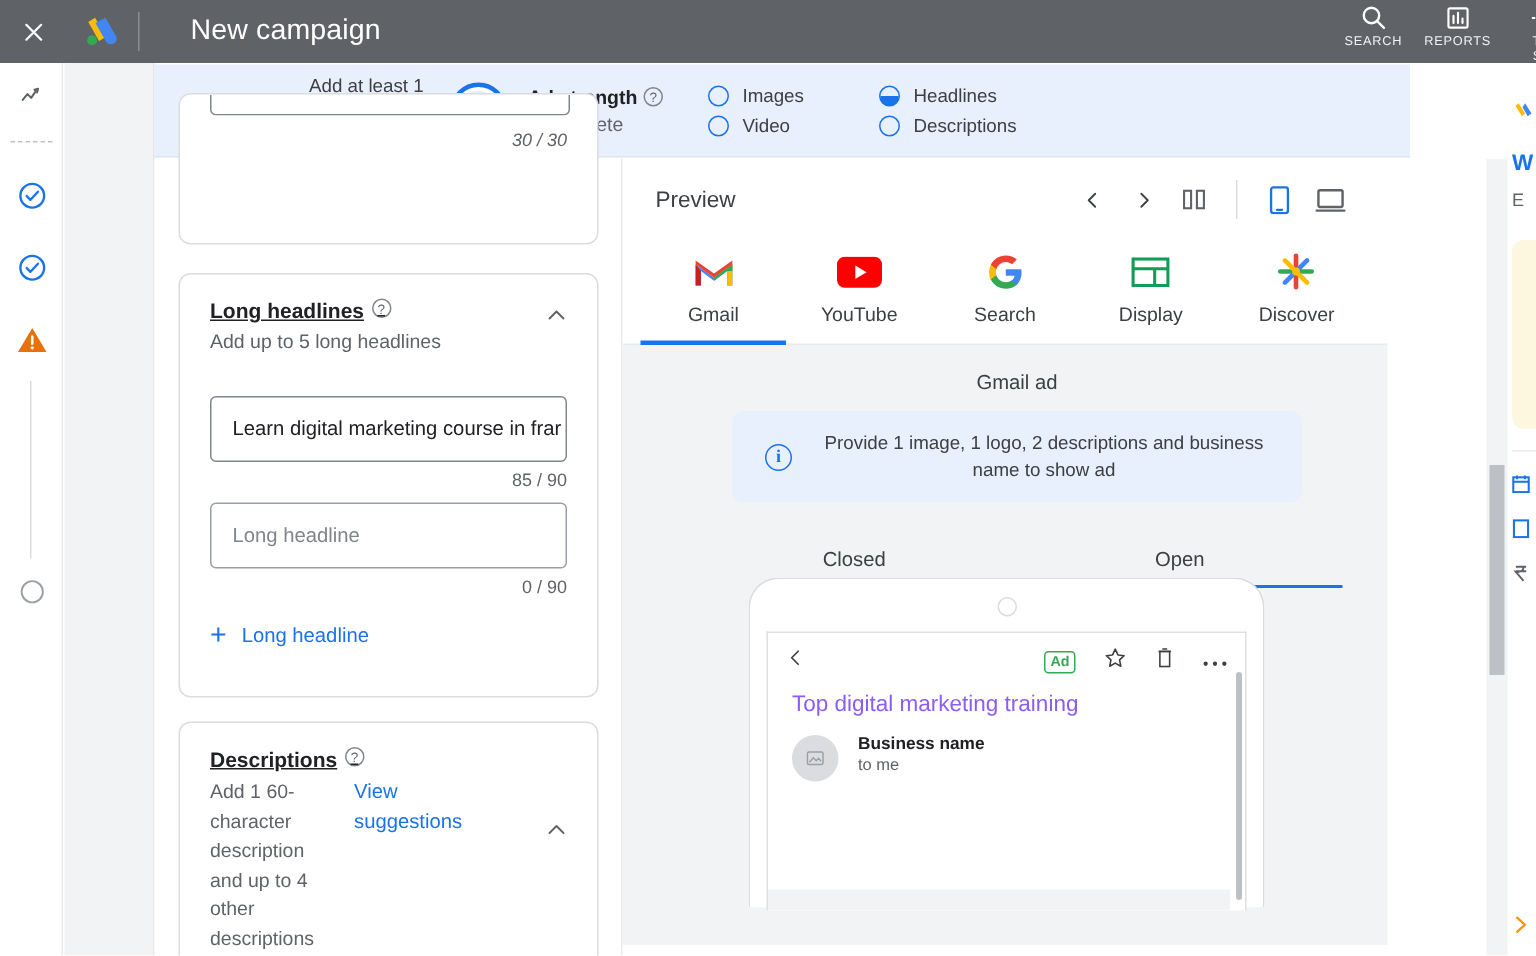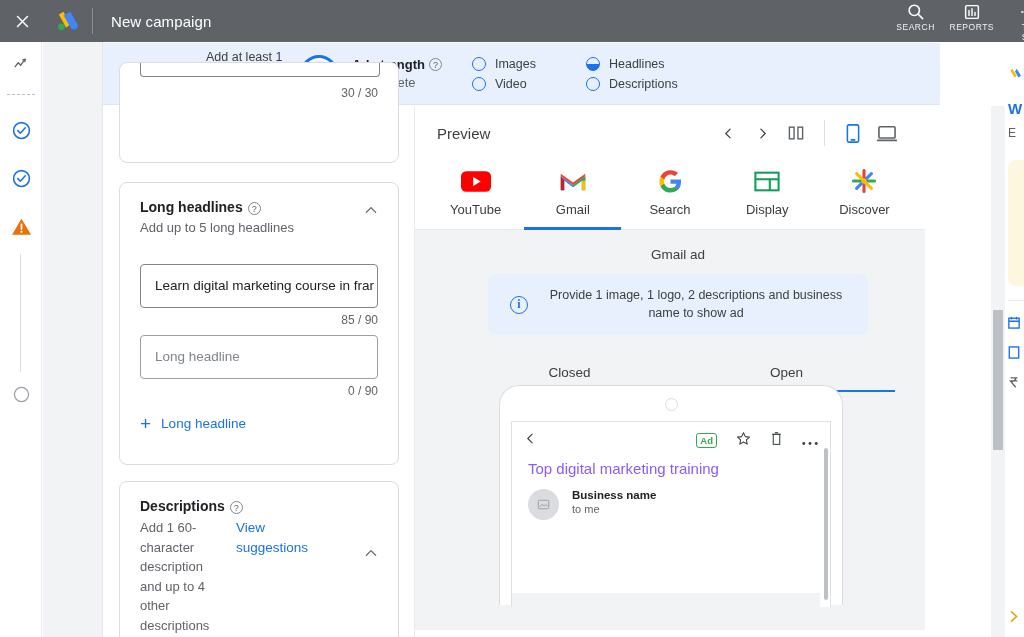--- a/index.html
+++ b/index.html
@@ -17,22 +17,22 @@
     position: absolute; top: 0; left: 0; width: 1024px; height: 42px;
     background: #5f6368; display: flex; align-items: center;
   }
   .tb-close {
     width: 44px; height: 42px; display: flex; align-items: center; justify-content: center;
     color: #ffffff; font-size: 19px; line-height: 1; cursor: pointer;
   }
   .tb-logo { width: 46px; height: 42px; display: flex; align-items: center; justify-content: center; }
   .tb-sep { width: 1px; height: 26px; background: #8b8f94; margin: 0 6px 0 2px; }
   .tb-title {
-    color: #ffffff; font-size: 15px; font-weight: 400; letter-spacing: .1px;
-    margin-left: 12px; white-space: nowrap;
+    color: #ffffff; font-size: 19px; font-weight: 400; letter-spacing: .1px;
+    margin-left: 28px; white-space: nowrap;
   }
   .tb-right { margin-left: auto; display: flex; align-items: flex-start; height: 42px; padding-top: 2px; }
   .tb-act {
     display: flex; flex-direction: column; align-items: center; justify-content: center;
     min-width: 56px; padding: 0 6px; cursor: pointer; color: #ffffff;
   }
   .tb-act .ic { height: 19px; display: flex; align-items: center; justify-content: center; }
   .tb-act .lb {
     font-size: 8.5px; letter-spacing: .5px; margin-top: 2px; text-align: center;
     line-height: 1.15; white-space: pre-line; color: #f1f3f4;
@@ -94,41 +94,41 @@
   .bub { width: 14px; height: 14px; border-radius: 50%; border: 1.6px solid #1a73e8; flex: none; background: #e8f0fe; }
   .bub.half { background: linear-gradient(to bottom, #e8f0fe 50%, #1a73e8 50%); }
 
   
   .cards { position: absolute; top: 106px; left: 103px; width: 311px; height: 531px; background: #ffffff; }
   .card {
     position: absolute; left: 16px; width: 280px;
     background: #ffffff; border: 1px solid #dadce0; border-radius: 8px;
   }
   .card-pad { padding: 16px 20px; }
-  .card-title { font-size: 14px; font-weight: 700; color: #202124; display: flex; align-items: flex-end; gap: 5px; }
+  .card-title { font-size: 14px; font-weight: 700; color: #202124; display: flex; align-items: flex-start; gap: 5px; text-decoration: underline; }
   .card-sub { font-size: 13px; color: #5f6368; margin-top: 4px; line-height: 1.45; }
   .chev {
     position: absolute; right: 16px; color: #5f6368; font-size: 13px; cursor: pointer;
     width: 22px; height: 22px; display: flex; align-items: center; justify-content: center;
   }
   .field {
     height: 44px; border: 1px solid #80868b; border-radius: 4px;
     display: flex; align-items: center; padding: 0 14px; font-size: 13.5px; color: #202124;
     overflow: hidden; white-space: nowrap; background: #ffffff; cursor: text;
   }
   .field.ph { color: #80868b; border-color: #9aa0a6; }
   .counter { font-size: 12px; color: #5f6368; text-align: right; margin-top: 5px; }
   .addlink {
     display: flex; align-items: center; gap: 10px; color: #1a73e8;
     font-size: 13.5px; font-weight: 500; cursor: pointer;
   }
   .addlink .plus { font-size: 19px; line-height: 1; font-weight: 400; }
 
   
-  .card-top { top: -44px; height: 101px; }
+  .card-top { top: -44px; height: 101px; font-style: italic; }
   .card-top .pf {
     position: absolute; left: 20px; top: 0; width: 240px; height: 14px;
     border: 1px solid #80868b; border-top: none; border-radius: 0 0 4px 4px;
   }
 
   .desc-body { display: flex; gap: 14px; align-items: flex-start; }
   .desc-narrow { width: 82px; font-size: 13px; color: #5f6368; line-height: 1.5; }
   .viewsugg { font-size: 13.5px; color: #1a73e8; font-weight: 500; width: 88px; line-height: 1.45; cursor: pointer; }
 
   
@@ -456,40 +456,40 @@
         <div class="pv-ico">
           <svg width="20" height="17" viewBox="0 0 22 19" fill="none" stroke="#5f6368" stroke-width="1.8">
               <rect x="2" y="2" width="18" height="12.5" rx="1.2"></rect>
               <path d="M0.5 17.2 L21.5 17.2" stroke-linecap="round"></path>
             </svg>
         </div>
       </div>
     </div>
 
     <div class="pv-tabs">
-      <div class="pv-tab">
-        <span class="gi">
-          <svg width="30" height="21" viewBox="0 0 32 22">
-              <rect x="0" y="0" width="32" height="22" rx="5.5" fill="#ff0000"></rect>
-              <path d="M13 6.2 L21 11 L13 15.8 Z" fill="#ffffff"></path>
-            </svg>
-        </span>
-        <span class="lbl">YouTube</span>
-      </div>
       <div class="pv-tab active">
         <span class="gi">
           <svg width="28" height="21" viewBox="0 0 32 24">
             <path d="M2 22 L2 6 L16 16 L30 6 L30 22 L26 22 L26 11 L16 18.5 L6 11 L6 22 Z" fill="#4285f4"></path>
             <path d="M2 6 L2 22 L6 22 L6 11 Z" fill="#c5221f"></path>
             <path d="M30 6 L30 22 L26 22 L26 11 Z" fill="#fbbc04"></path>
             <path d="M2 6 L16 16 L30 6 L30 3 L16 13 L2 3 Z" fill="#ea4335"></path>
             <path d="M26 11 L16 18.5 L16 16 L30 6 L30 11 Z" fill="#34a853"></path>
           </svg>
         </span>
         <span class="lbl">Gmail</span>
+      </div>
+      <div class="pv-tab">
+        <span class="gi">
+          <svg width="30" height="21" viewBox="0 0 32 22">
+              <rect x="0" y="0" width="32" height="22" rx="5.5" fill="#ff0000"></rect>
+              <path d="M13 6.2 L21 11 L13 15.8 Z" fill="#ffffff"></path>
+            </svg>
+        </span>
+        <span class="lbl">YouTube</span>
       </div>
       <div class="pv-tab">
         <span class="gi">
           <svg width="23" height="23" viewBox="0 0 24 24">
             <path fill="#4285f4" d="M23 12.2c0-.8-.1-1.6-.2-2.3H12v4.5h6.2c-.3 1.5-1.1 2.7-2.3 3.5v2.9h3.7c2.2-2 3.4-5 3.4-8.6z"></path>
             <path fill="#34a853" d="M12 23.5c3.1 0 5.7-1 7.6-2.8l-3.7-2.9c-1 .7-2.3 1.1-3.9 1.1-3 0-5.6-2-6.5-4.8H1.6v3C3.5 20.9 7.4 23.5 12 23.5z"></path>
             <path fill="#fbbc04" d="M5.5 14.1c-.2-.7-.4-1.4-.4-2.1s.1-1.5.4-2.1v-3H1.6C.8 8.4.4 10.1.4 12s.4 3.6 1.2 5.1l3.9-3z"></path>
             <path fill="#ea4335" d="M12 4.8c1.7 0 3.2.6 4.4 1.7l3.3-3.3C17.7 1.3 15.1.3 12 .3 7.4.3 3.5 2.9 1.6 6.8l3.9 3c.9-2.8 3.5-5 6.5-5z"></path>
           </svg>
         </span>

